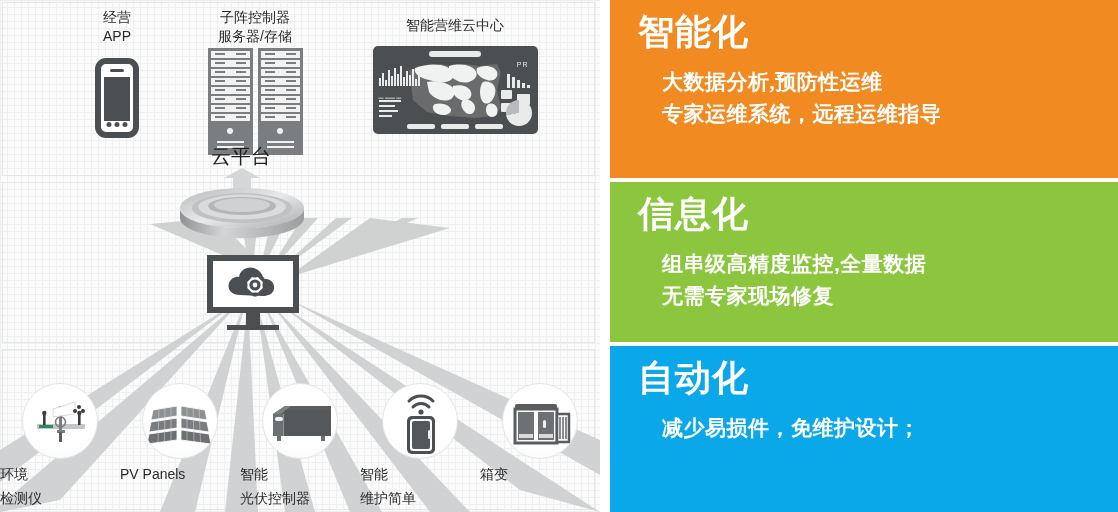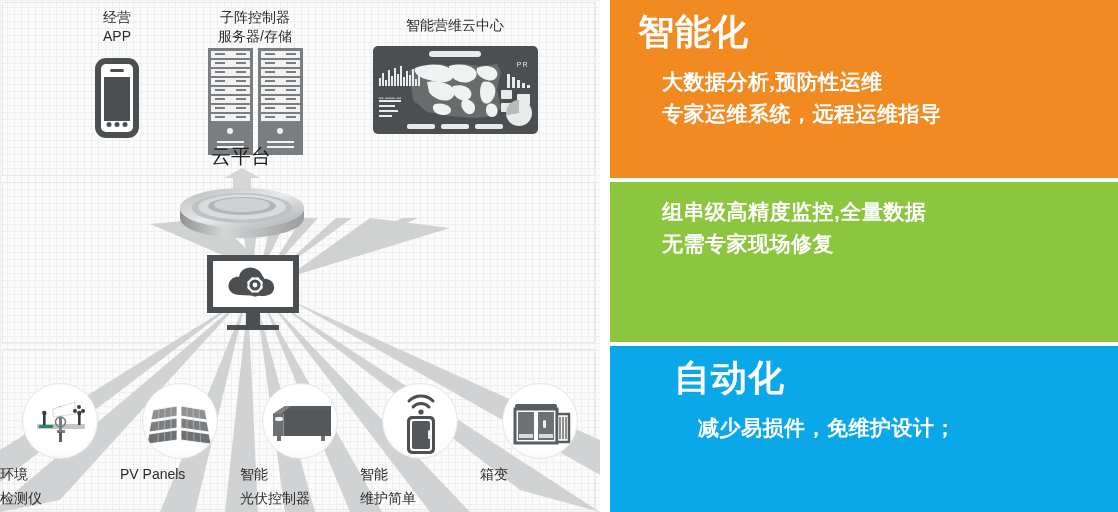--- a/index.html
+++ b/index.html
@@ -152,21 +152,21 @@
   .cpanel .ctitle{
     font-size:36px;font-weight:bold;line-height:40px;
     margin:12px 0 0 28px;letter-spacing:1px;
   }
   .cpanel .clines{margin:14px 0 0 52px;}
   .cpanel .cline{
     font-size:21px;font-weight:bold;line-height:32px;letter-spacing:.5px;
   }
   .p-orange{top:0;height:178px;background:#f18a21;font-family:Liberation Serif, serif;}
   .p-green{top:182px;height:160px;background:#8cc63e;}
-  .p-blue{top:346px;height:166px;background:#0aa8e8;padding-left:36px;}
+  .p-blue{top:346px;height:166px;background:#0aa8e8;}
 </style>
 </head>
 <body>
 
 <div id="root">
 
   <div class="left-panel">
     <div class="grid-bg"></div>
     <div class="band band-top"></div>
     <div class="band band-mid"></div>
@@ -490,20 +490,21 @@
 
     <div class="cpanel p-orange">
       <div class="ctitle">智能化</div>
       <div class="clines">
         <div class="cline">大数据分析,预防性运维</div>
         <div class="cline">专家运维系统，远程运维指导</div>
       </div>
     </div>
 
     <div class="cpanel p-green">
+      <div class="ctitle">信息化</div>
       <div class="clines">
         <div class="cline">组串级高精度监控,全量数据</div>
         <div class="cline">无需专家现场修复</div>
       </div>
     </div>
 
     <div class="cpanel p-blue">
       <div class="ctitle">自动化</div>
       <div class="clines">
         <div class="cline">减少易损件，免维护设计；</div>

